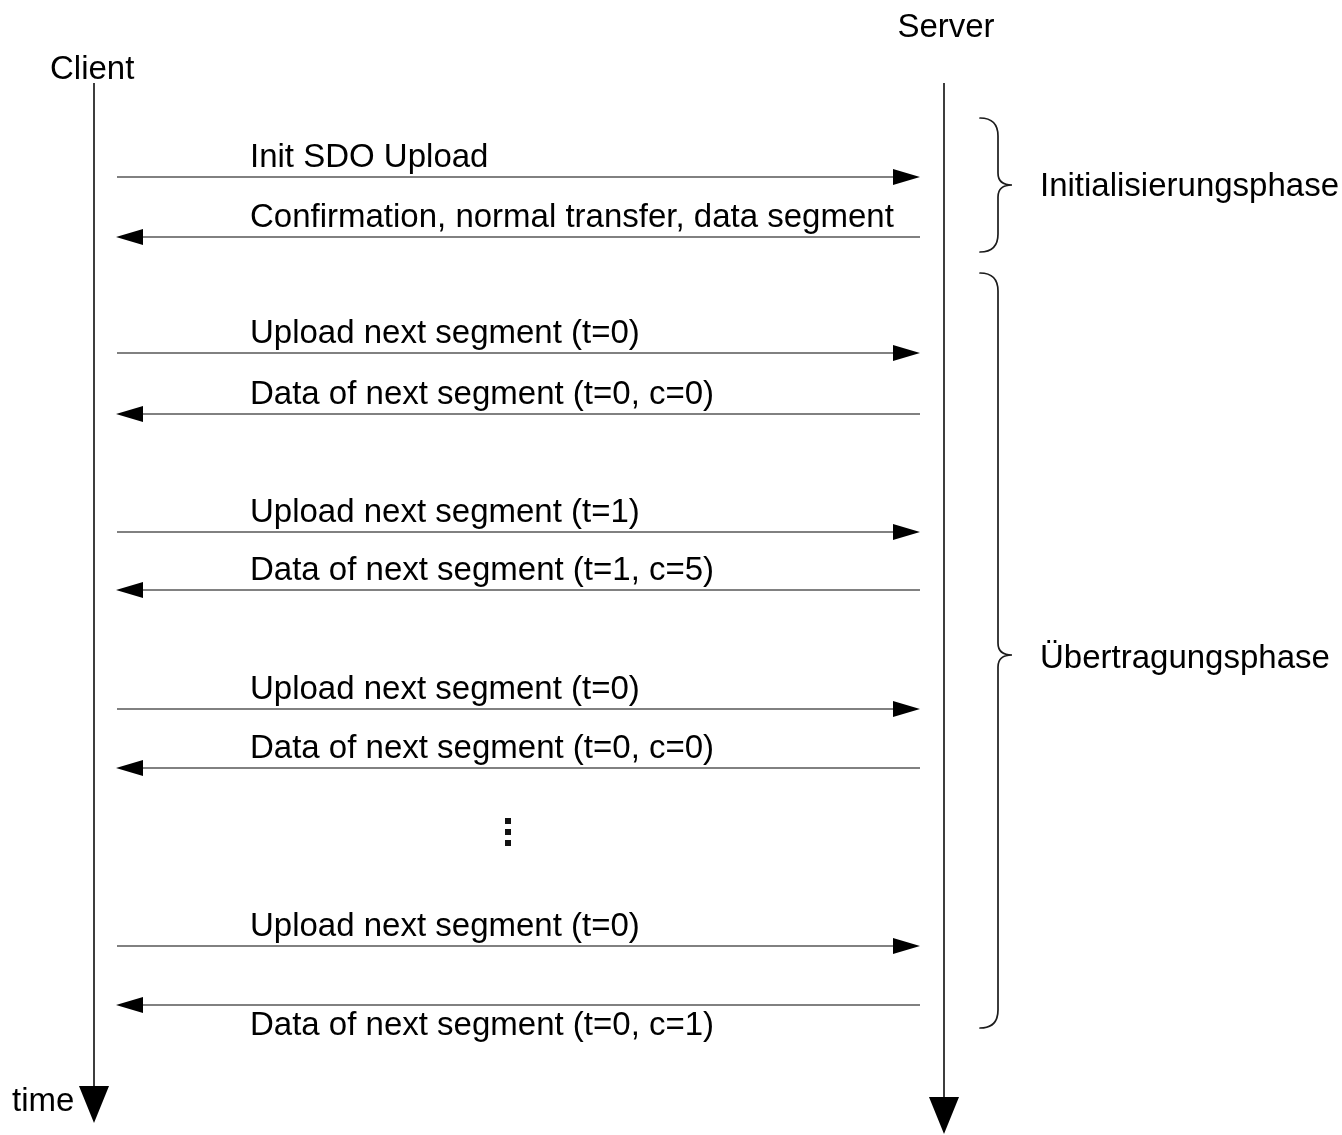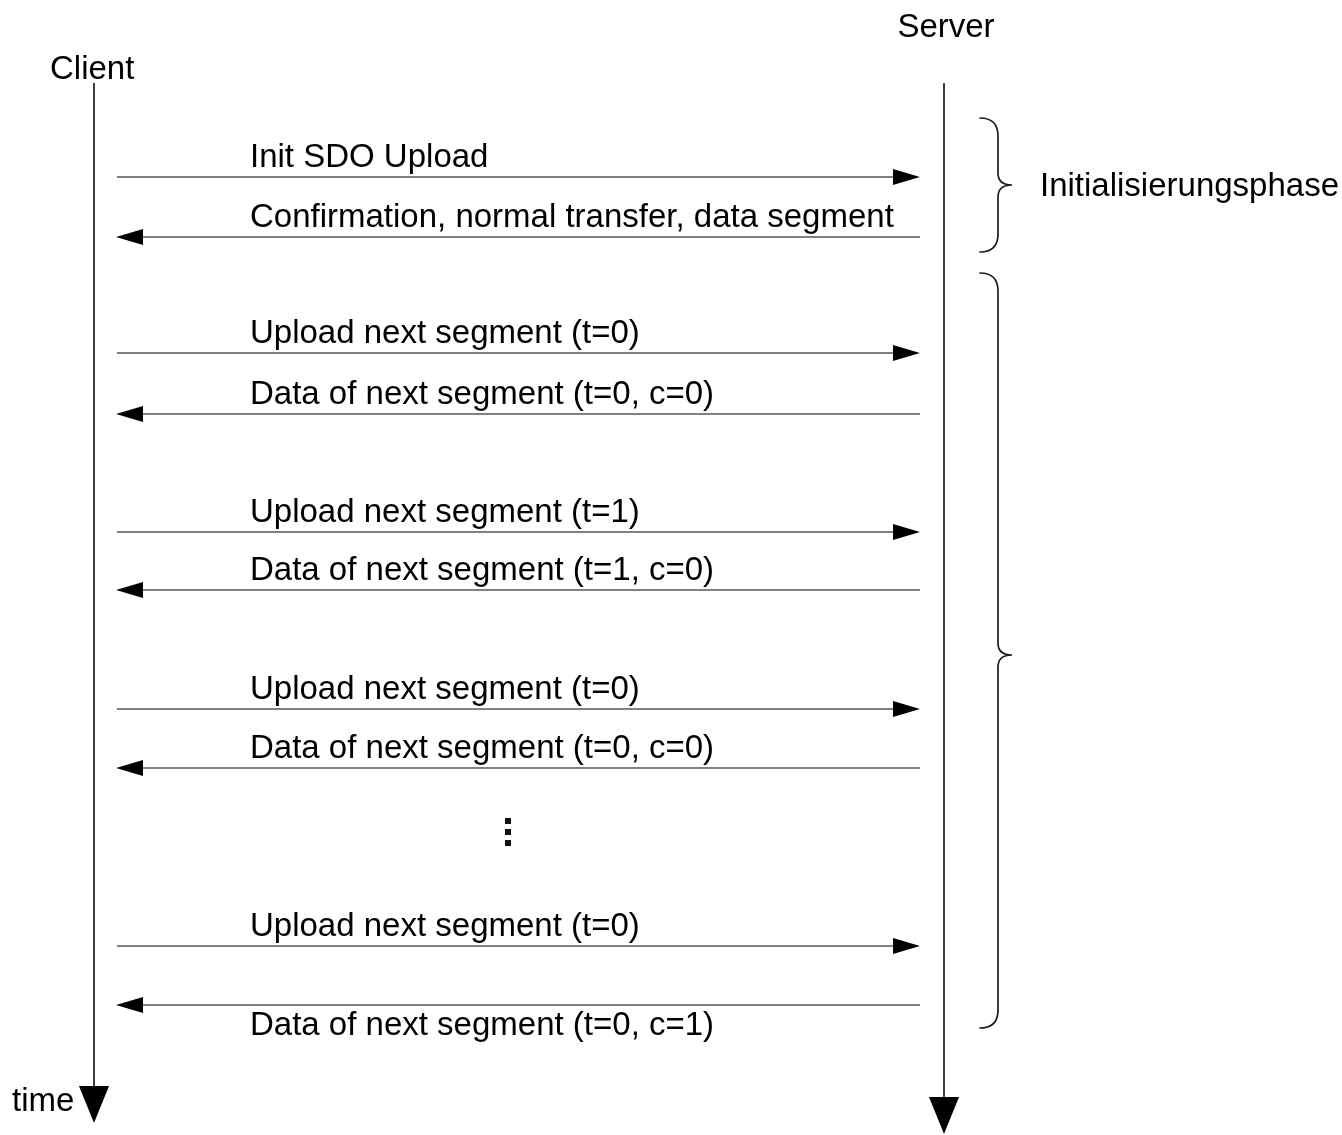--- a/index.html
+++ b/index.html
@@ -85,21 +85,21 @@
         <div class="msg-label" style="top: 373px;">Data of next segment (t=0, c=0)</div>
         <div class="msg-line" style="top: 413px;"></div>
         <div class="msg-head" style="top: 406px;"></div>
       </div>
       <div class="message right">
         <div class="msg-label" style="top: 491px;">Upload next segment (t=1)</div>
         <div class="msg-line" style="top: 531px;"></div>
         <div class="msg-head" style="top: 524px;"></div>
       </div>
       <div class="message left">
-        <div class="msg-label" style="top: 549px;">Data of next segment (t=1, c=0)</div>
+        <div class="msg-label" style="top: 549px;">Data of next segment (t=1, c=5)</div>
         <div class="msg-line" style="top: 589px;"></div>
         <div class="msg-head" style="top: 582px;"></div>
       </div>
       <div class="message right">
         <div class="msg-label" style="top: 668px;">Upload next segment (t=0)</div>
         <div class="msg-line" style="top: 708px;"></div>
         <div class="msg-head" style="top: 701px;"></div>
       </div>
       <div class="message left">
         <div class="msg-label" style="top: 727px;">Data of next segment (t=0, c=0)</div>
@@ -125,15 +125,16 @@
   </div>
 
   <svg id="brace-init" class="brace-svg" width="46" height="148" viewBox="0 0 46 148">
     <path d="M6,6 Q24,6 24,24 L24,61 Q24,73 38,73 Q24,73 24,85 L24,122 Q24,140 6,140"></path>
   </svg>
   <svg id="brace-trans" class="brace-svg" width="46" height="766" viewBox="0 0 46 766">
     <path d="M6,5 Q24,5 24,23 L24,375 Q24,387 38,387 Q24,387 24,399 L24,742 Q24,760 6,760"></path>
   </svg>
 
   <div class="txt phase-label-init">Initialisierungsphase</div>
+  <div class="txt phase-label-trans">Übertragungsphase</div>
 
   <div class="txt time-label">time</div>
 </div>
 
 </body></html>

